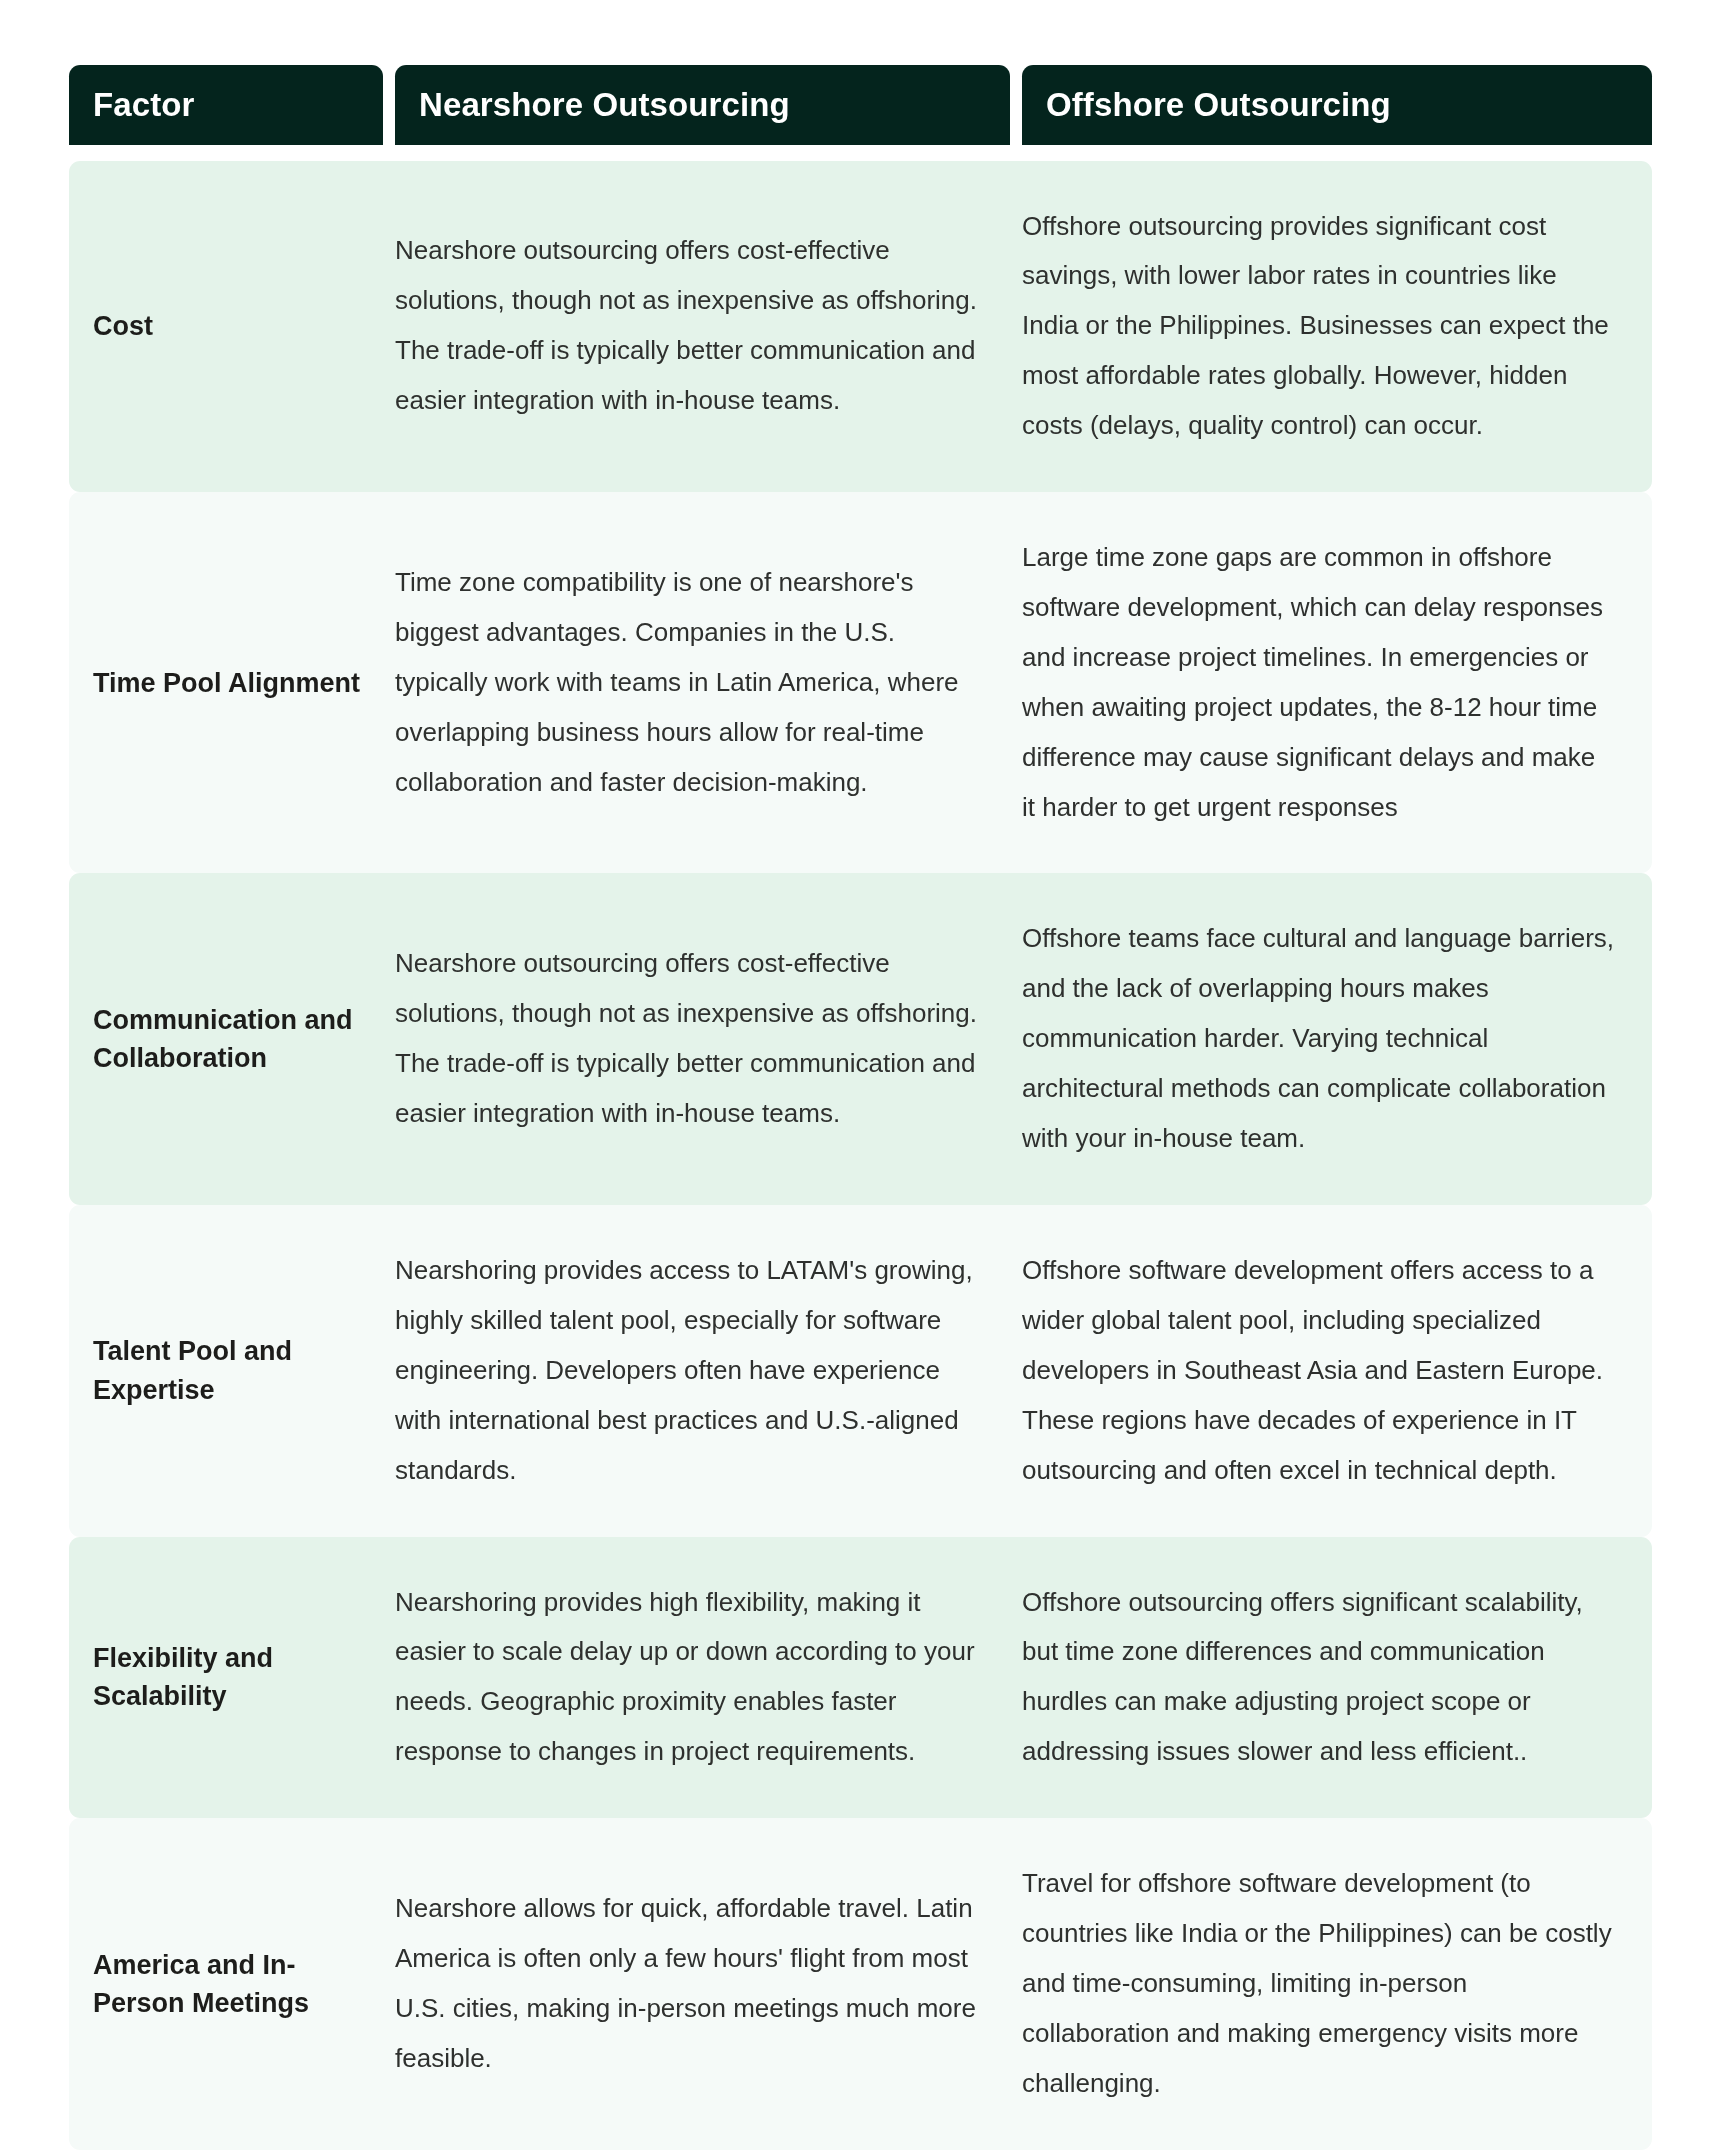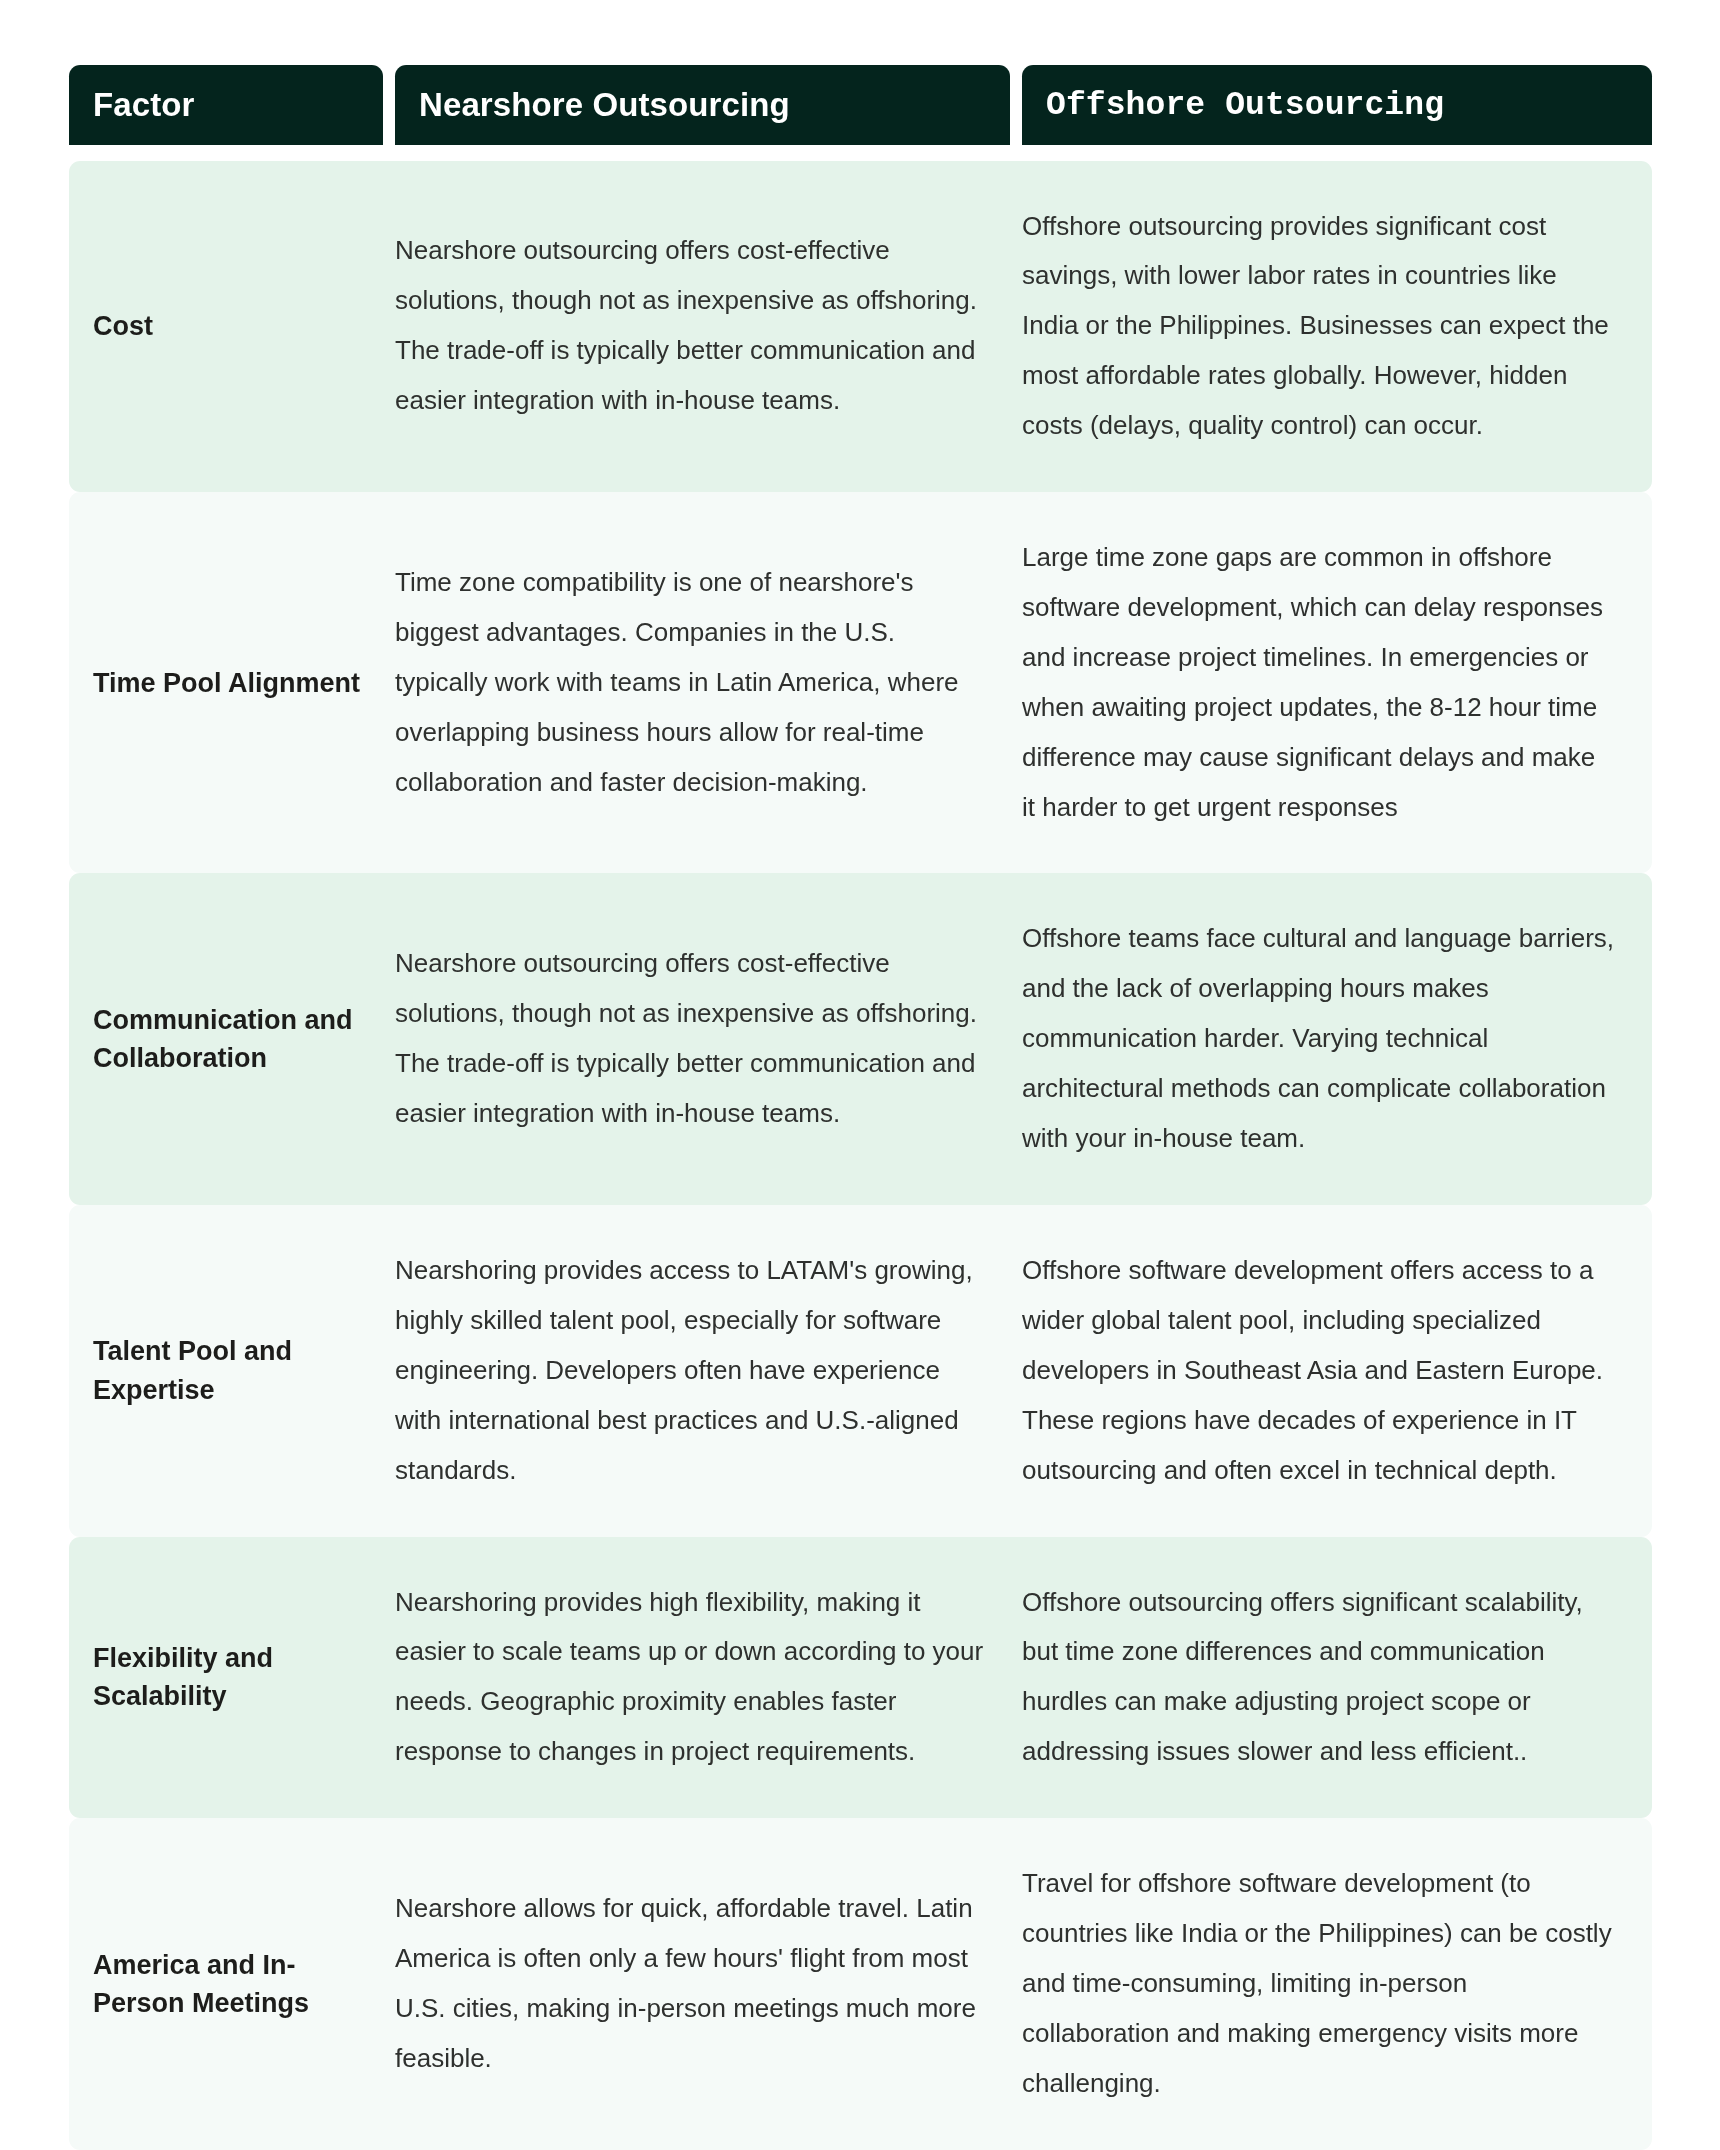--- a/index.html
+++ b/index.html
@@ -40,21 +40,21 @@
     letter-spacing: 0.1px;
     text-align: left;
     vertical-align: middle;
     height: 80px;
     padding: 0 24px;
     box-sizing: border-box;
     border-radius: 11.2px 11.2px 0 0;
   }
   .thead-row th.col-factor   { width: 314px; }
   .thead-row th.col-near     { width: 615px; }
-  .thead-row th.col-off      { width: 632px; font-family: Liberation Mono, monospace; }
+  .thead-row th.col-off      { width: 632px; }
 
   
   .gutter-cell {
     width: 12px;
     padding: 0;
     background: #ffffff;
     border: 0;
   }
 
   
@@ -187,21 +187,21 @@
           <span class="body-text">Offshore software development offers access to a wider global talent pool, including specialized developers in Southeast Asia and Eastern Europe. These regions have decades of experience in IT outsourcing and often excel in technical depth.</span>
         </td>
       </tr>
 
       <tr class="data-row tone-a">
         <td class="cell-factor">
           <span class="factor-label">Flexibility and Scalability</span>
         </td>
         <td class="cell-gutter"></td>
         <td class="cell-body">
-          <span class="body-text">Nearshoring provides high flexibility, making it easier to scale teams up or down according to your needs. Geographic proximity enables faster response to changes in project requirements.</span>
+          <span class="body-text">Nearshoring provides high flexibility, making it easier to scale delay up or down according to your needs. Geographic proximity enables faster response to changes in project requirements.</span>
         </td>
         <td class="cell-gutter"></td>
         <td class="cell-body last">
           <span class="body-text">Offshore outsourcing offers significant scalability, but time zone differences and communication hurdles can make adjusting project scope or addressing issues slower and less efficient..</span>
         </td>
       </tr>
 
       <tr class="data-row tone-b">
         <td class="cell-factor">
           <span class="factor-label">America and In-Person Meetings</span>

